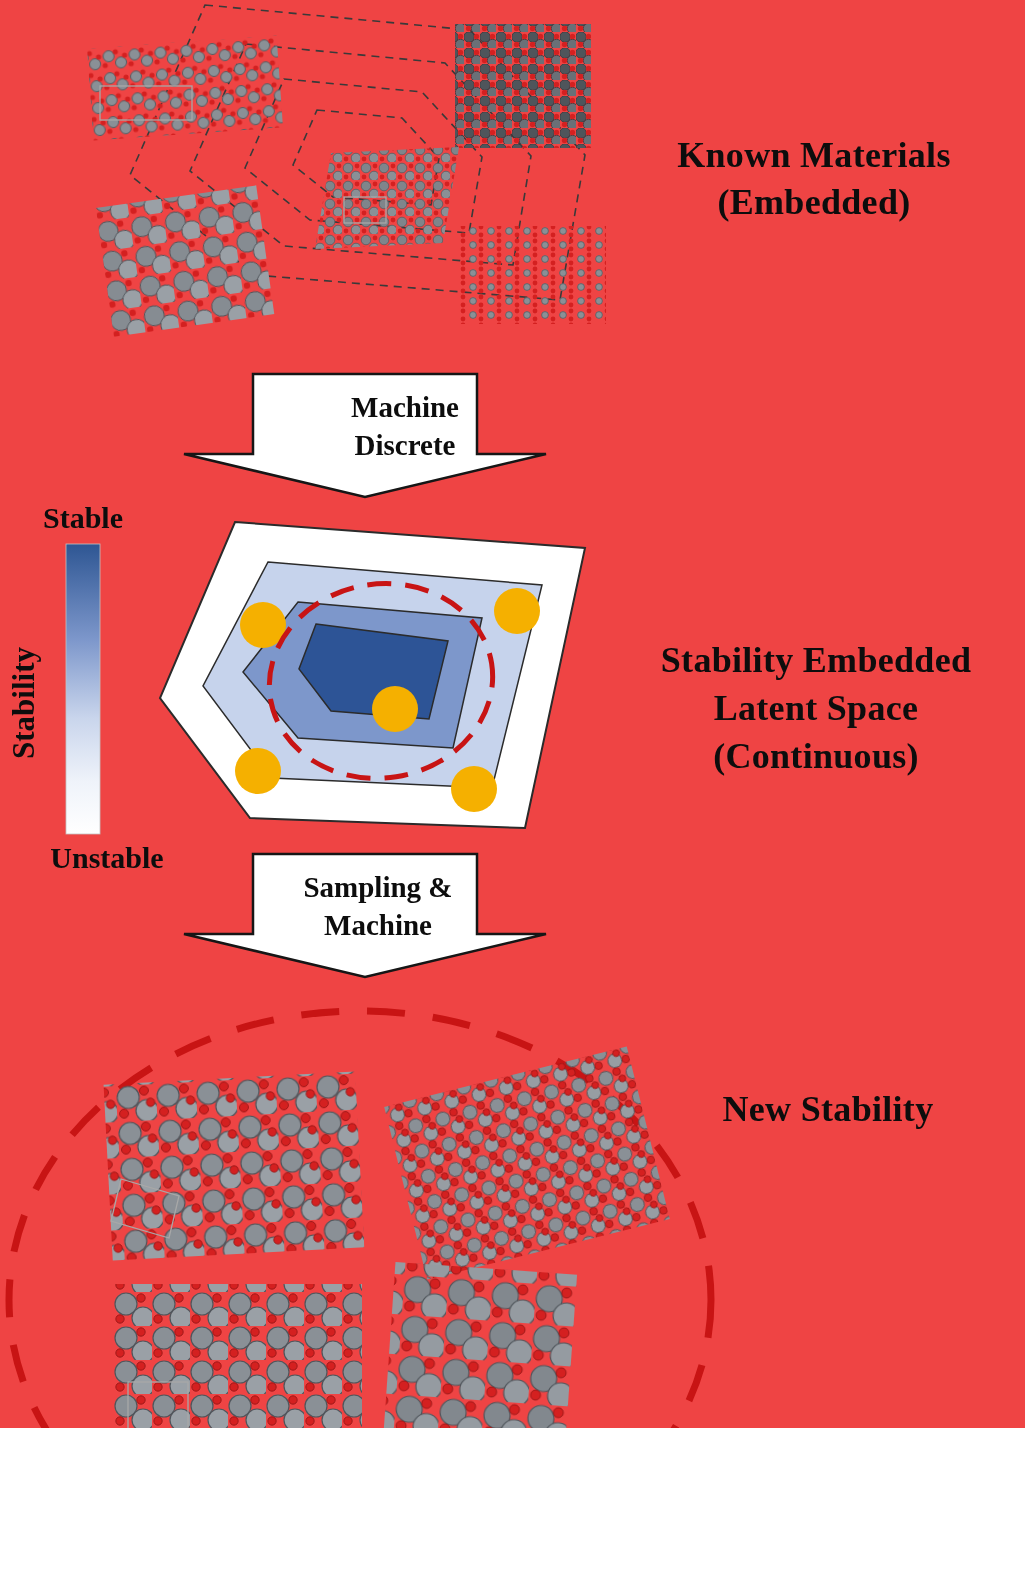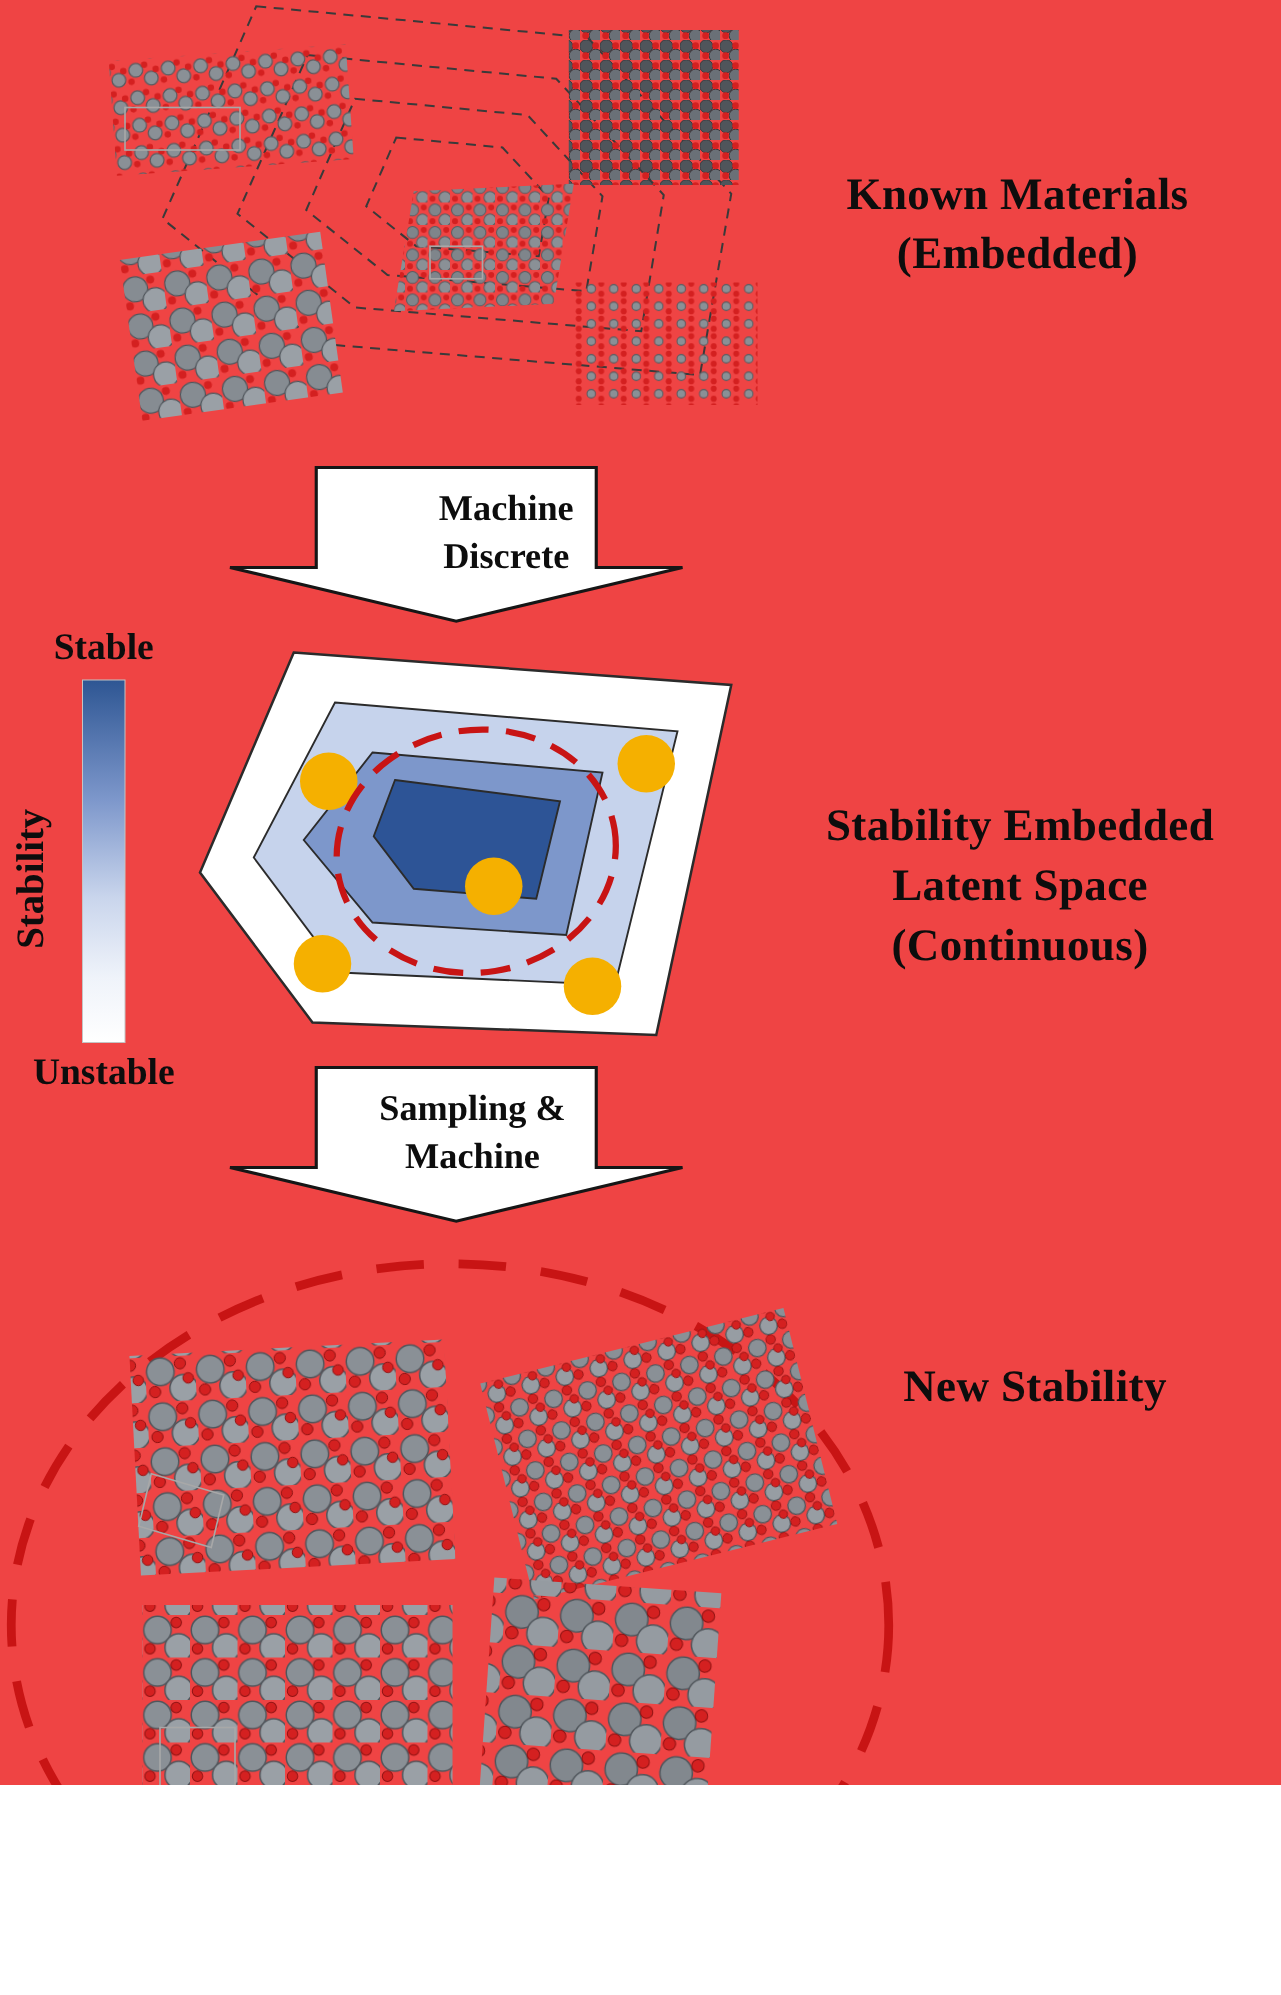--- a/index.html
+++ b/index.html
@@ -177,21 +177,21 @@
 
   <div class="label arrow-label" style="left:253px; top:388px; width:224px;padding-left:40px;">
     <div>Machine</div>
     <div>Discrete</div>
   </div>
 
   <div class="label scale-label" style="left:26px; top:501px; width:114px;">Stable</div>
 
   <div class="vlabel" style="left:6px; top:608px; height:190px;">Stability</div>
 
-  <div class="label scale-label" style="left:0px; top:841px; width:166px;">Unstable</div>
+  <div class="label scale-label" style="left:0px; top:841px; width:166px;padding-left:24px;">Unstable</div>
 
   <div class="label title" style="left:612px; top:636px; width:408px; line-height:48px;">
     <div>Stability Embedded</div>
     <div>Latent Space</div>
     <div>(Continuous)</div>
   </div>
 
   <div class="label arrow-label" style="left:253px; top:868px; width:224px;margin-left:13px;">
     <div>Sampling &amp;</div>
     <div>Machine</div>

